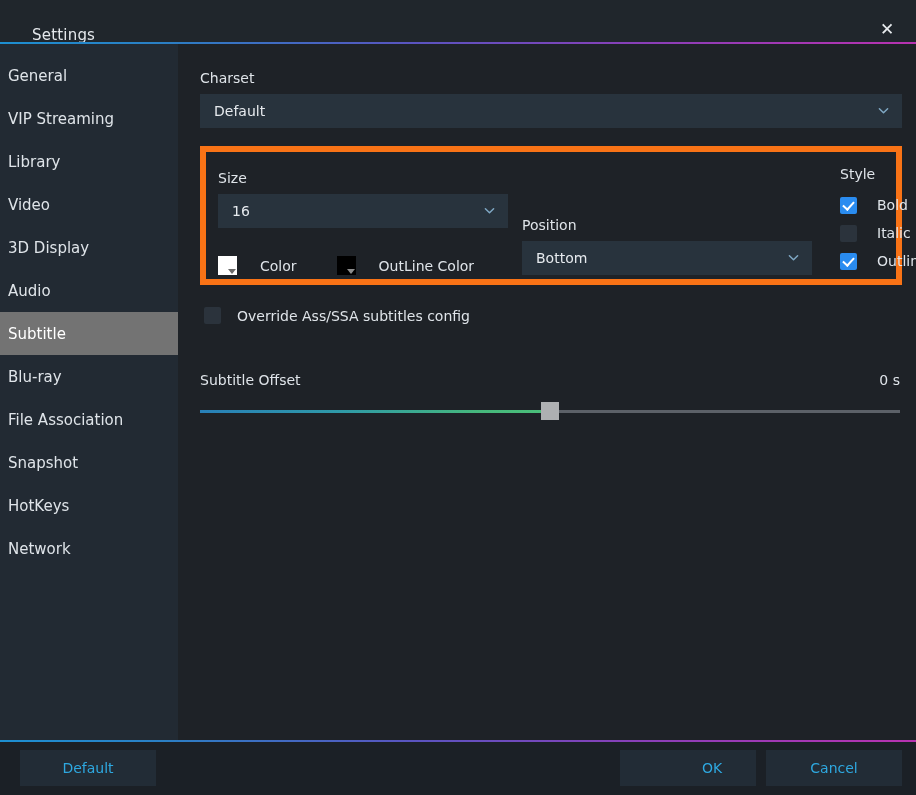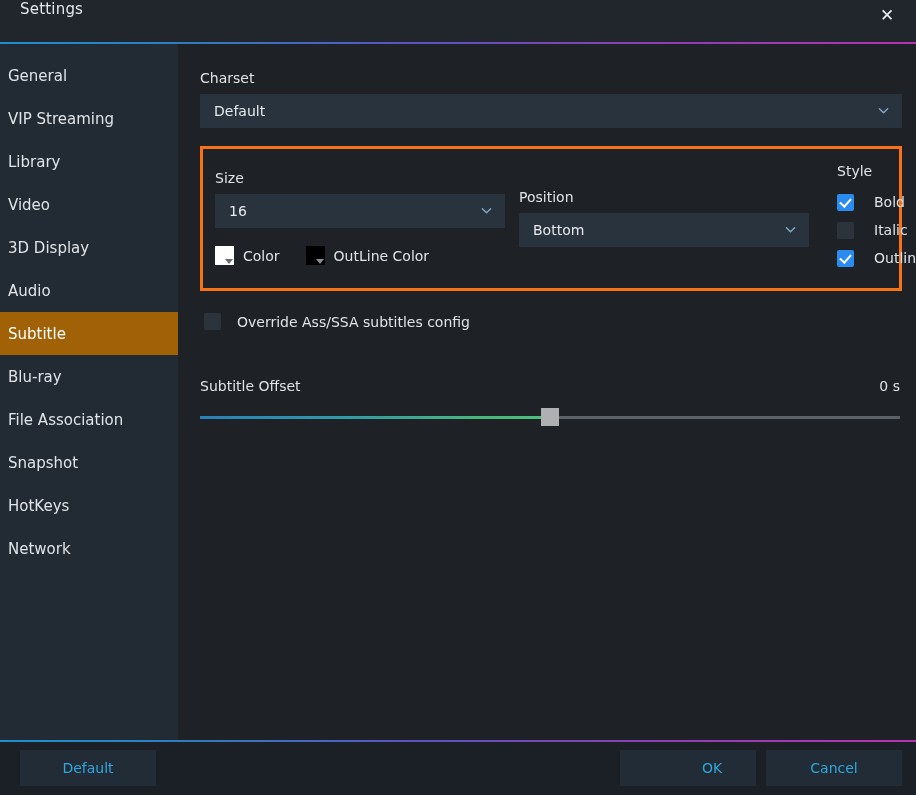--- a/index.html
+++ b/index.html
@@ -21,22 +21,22 @@
     flex-direction: column;
   }
 
   
   .titlebar {
     position: relative;
     height: 44px;
     flex: 0 0 44px;
     background: #20262c;
     display: flex;
-    align-items: flex-start;
-    padding: 0 14px 0 20px;
+    align-items: flex-end;
+    padding: 0 14px 0 32px;
   }
   .titlebar-title {
     font-size: 15px;
     color: #e4e8ec;
     letter-spacing: 0.2px;
     flex: 1 1 auto;
   }
   .close-btn {
     width: 30px;
     height: 30px;
@@ -76,21 +76,21 @@
     height: 43px;
     display: flex;
     align-items: center;
     padding-left: 8px;
     font-size: 15px;
     color: #dfe4e9;
     cursor: pointer;
     user-select: none;
   }
   .nav-item.selected {
-    background: #a16207;
+    background: #737373;
     color: #ffffff;
   }
 
   
   .content {
     flex: 1 1 auto;
     background: #1e2227;
     padding: 26px 14px 0 22px;
     position: relative;
     overflow: hidden;
@@ -128,34 +128,35 @@
     height: 11px;
     margin-top: -6px;
     display: block;
   }
   .chev svg { display: block; }
 
   .charset-block { margin-bottom: 18px; }
 
   
   .groupbox {
-    border: 3px solid #f97316;
-    padding: 14px 16px 16px 12px;
-    display: flex;
-    align-items: center;
+    border: 6px solid #f97316;
+    padding: 14px 16px 4px 12px;
+    display: flex;
+    align-items: flex-end;
     margin-bottom: 22px;
   }
   .col-size   { flex: 0 0 290px; margin-right: 14px; }
   .col-pos    { flex: 0 0 290px; margin-right: 14px; }
   .col-style  { flex: 1 1 auto; padding-left: 14px; }
 
   .color-row {
     display: flex;
     align-items: center;
-    margin-top: 18px;
+    margin-top: 28px;
+    gap: 14px;
   }
   .swatch {
     position: relative;
     width: 19px;
     height: 19px;
     margin-right: 9px;
     flex: 0 0 19px;
     cursor: pointer;
   }
   .swatch-white { background: #ffffff; }

